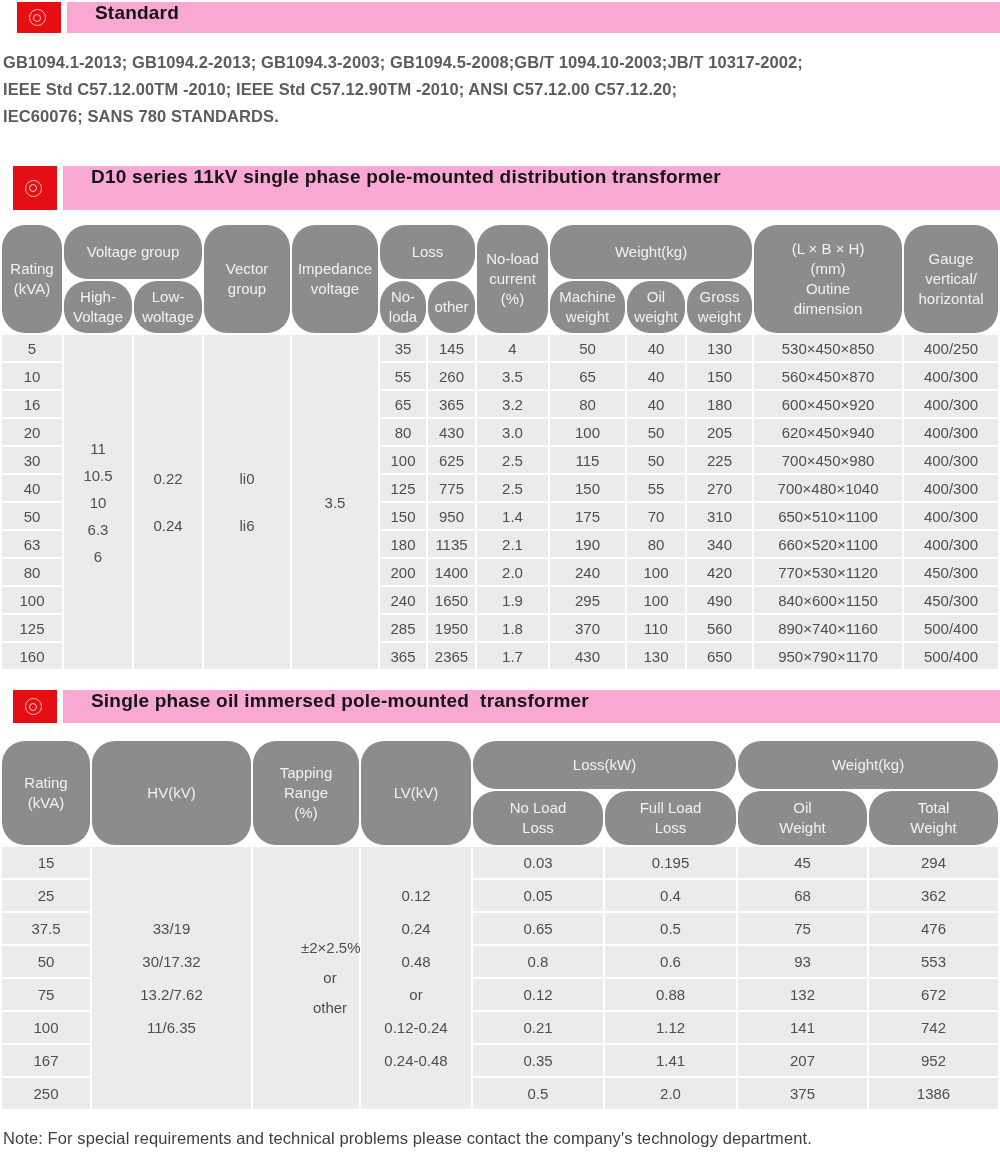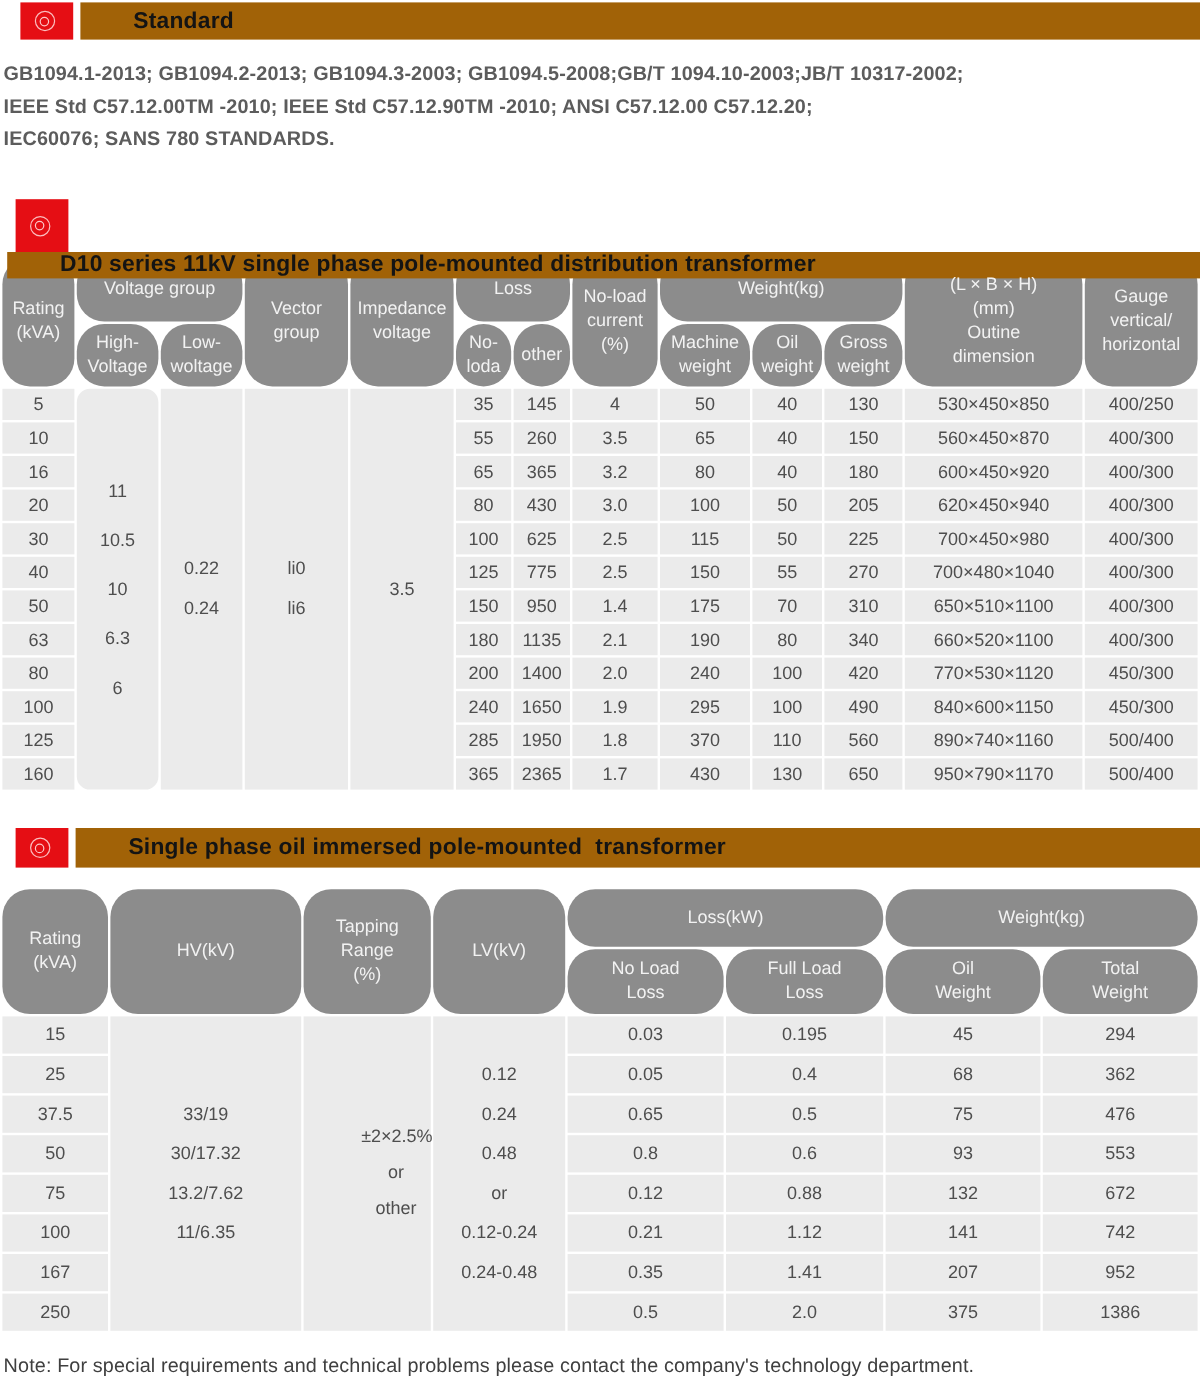--- a/index.html
+++ b/index.html
@@ -28,36 +28,36 @@
   }
   .ring-inner {
     position: absolute; left: 50%; top: 50%;
     width: 8px; height: 8px;
     margin: -4px 0 0 -6px;
     border: 1.5px solid rgba(255, 220, 220, 0.9);
     border-radius: 50%;
   }
   .title-bar {
     flex: 1;
-    background: #a16207;
+    background: #f9a8d4;
     margin-left: 6px;
     display: flex;
-    align-items: center;
-    padding-left: 44px;
+    align-items: flex-start;
+    padding-left: 28px;
   }
   .title-bar span {
     font-size: 19px;
     font-weight: bold;
     color: #141414;
     white-space: pre;
     letter-spacing: 0.2px;
   }
   .sh1 { height: 31px; margin-top: 2px; }
-  .sh2 { height: 33px; margin-top: 36px; flex-direction: column; }
-  .sh3 { height: 33px; margin-top: 30px; }
+  .sh2 { height: 44px; margin-top: 36px; }
+  .sh3 { height: 33px; margin-top: 19px; }
   
   .standards {
     margin: 16px 0 0 3px;
     font-size: 16.5px;
     line-height: 27px;
     color: #5c5c5c;
     white-space: pre-line;
     letter-spacing: 0.1px;
     font-weight: bold;
   }
@@ -90,22 +90,22 @@
     vertical-align: middle;
     white-space: pre-line;
     padding: 0;
   }
   #table1 thead tr:first-child { height: 54px; }
   #table1 thead tr:last-child  { height: 52px; }
   #table1 tbody tr { height: 26px; }
   #table2 thead tr:first-child { height: 48px; }
   #table2 thead tr:last-child  { height: 54px; }
   #table2 tbody tr { height: 31px; }
-  td.hv1 { line-height: 41px; border-radius: 11px; }
-  td.lv1 { line-height: 34px; }
+  td.hv1 { line-height: 27px; }
+  td.lv1 { line-height: 47px; }
   td.hv2, td.lv2 { line-height: 33px; }
   td.tap2 { line-height: 30px; padding-left: 48px; }
   
   .note {
     margin: 18px 0 18px 3px;
     font-size: 16.5px;
     color: #3f3f3f;
     letter-spacing: 0.1px;
   }
 </style>

